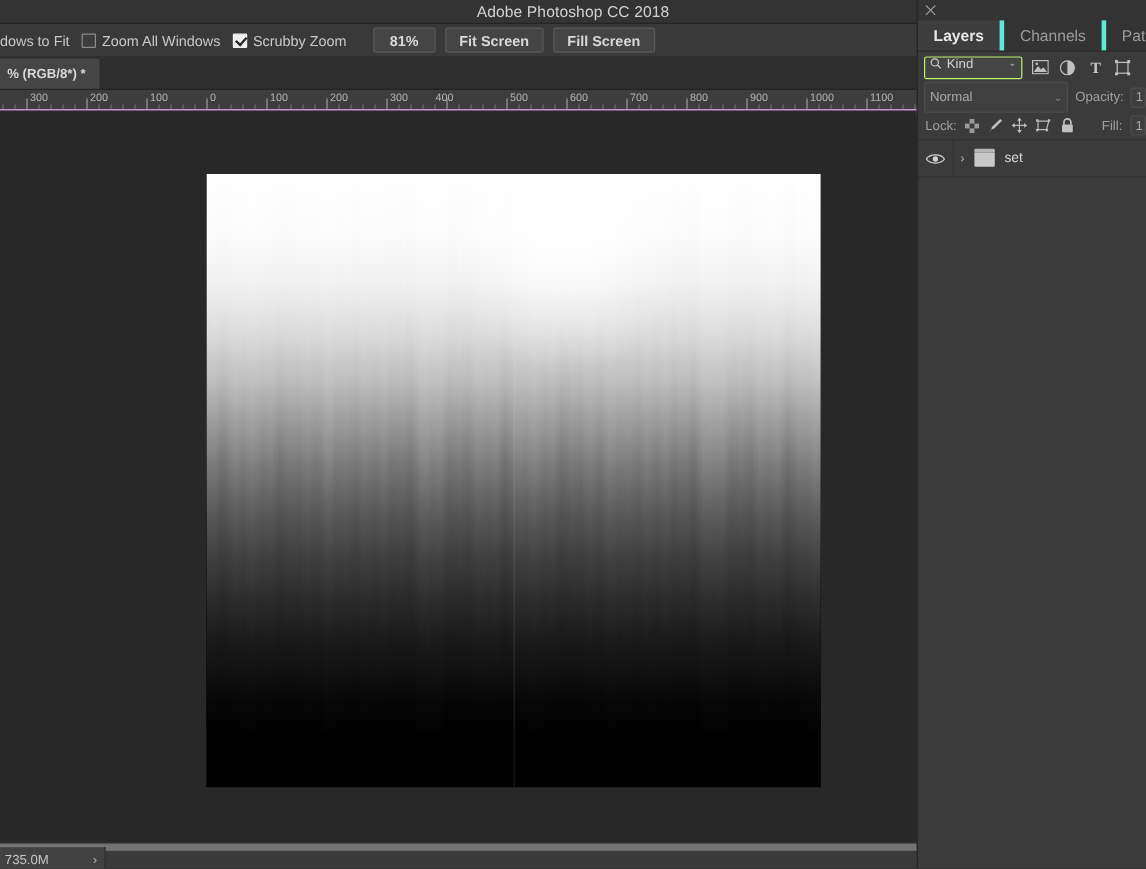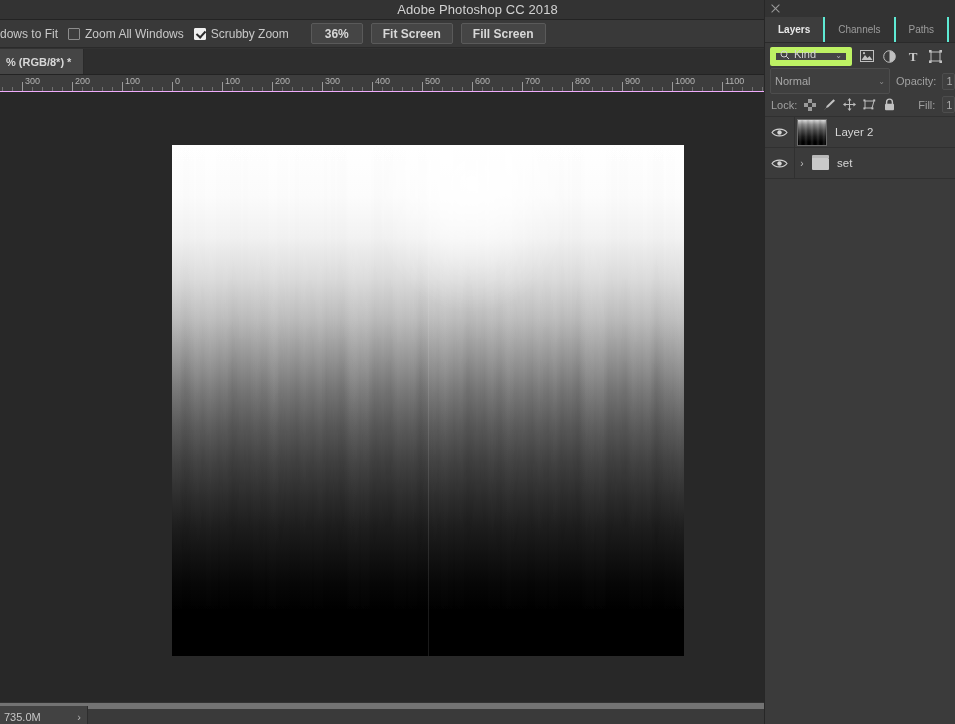--- a/index.html
+++ b/index.html
@@ -300,48 +300,48 @@
     height: 25px;
     background: #333333;
     display: flex;
     align-items: stretch;
     border-bottom: 1px solid #2a2a2a;
   }
   .ptab {
     padding: 0 13px;
     display: flex;
     align-items: center;
-    font-size: 10px;
+    font-size: 13px;
     color: #9c9c9c;
     background: #333333;
-    border-right: 2px solid #5eead4;
+    border-right: 4px solid #5eead4;
     box-sizing: border-box;
     text-align: right;
   }
   .ptab.active {
     background: #3d3d3d;
     color: #e8e8e8;
     font-weight: bold;
   }
 
   .filter-row {
     height: 26px;
     display: flex;
     align-items: center;
     padding: 0 5px;
     gap: 6px;
     box-sizing: border-box;
   }
   .kind-select {
     width: 82px; height: 19px;
     background: #454545;
-    border: 6px solid #bef264;
+    border: 1px solid #bef264;
     border-radius: 2px;
     display: flex;
-    align-items: flex-end;
+    align-items: flex-start;
     padding: 0 4px;
     box-sizing: border-box;
     font-size: 11px;
     color: #d2d2d2;
     gap: 4px;
   }
   .kind-select .chev { margin-left: auto; font-size: 8px; color: #b0b0b0; }
   .ficon {
     width: 17px; height: 17px;
     display: flex; align-items: center; justify-content: center;
@@ -490,21 +490,21 @@
     </div>
     <div class="opt-group">
       <span class="cb"></span>
       <span class="opt-label">Zoom All Windows</span>
     </div>
     <div class="opt-group">
       <span class="cb checked"></span>
       <span class="opt-label">Scrubby Zoom</span>
     </div>
     <div style="width:12px"></div>
-    <div class="opt-btn">36%</div>
+    <div class="opt-btn">81%</div>
     <div class="opt-btn">Fit Screen</div>
     <div class="opt-btn">Fill Screen</div>
   </div>
 
   <div class="tabstrip">
     <div class="doc-tab">
       <span class="doc-tab-label">% (RGB/8*) *</span>
     </div>
   </div>
 
@@ -545,21 +545,21 @@
       <div class="tick minor" style="left: 292px;"></div>
       <div class="tick minor" style="left: 302px;"></div>
       <div class="tick minor" style="left: 312px;"></div>
       <div class="tick major" style="left: 322px;"></div>
       <div class="rlabel" style="left: 325px;">300</div>
       <div class="tick minor" style="left: 332px;"></div>
       <div class="tick minor" style="left: 342px;"></div>
       <div class="tick minor" style="left: 352px;"></div>
       <div class="tick minor" style="left: 362px;"></div>
       <div class="tick major" style="left: 372px;"></div>
-      <div class="rlabel" style="left: 375px;">400</div>
+      <div class="rlabel" style="left: 363px;">400</div>
       <div class="tick minor" style="left: 382px;"></div>
       <div class="tick minor" style="left: 392px;"></div>
       <div class="tick minor" style="left: 402px;"></div>
       <div class="tick minor" style="left: 412px;"></div>
       <div class="tick major" style="left: 422px;"></div>
       <div class="rlabel" style="left: 425px;">500</div>
       <div class="tick minor" style="left: 432px;"></div>
       <div class="tick minor" style="left: 442px;"></div>
       <div class="tick minor" style="left: 452px;"></div>
       <div class="tick minor" style="left: 462px;"></div>
@@ -721,32 +721,20 @@
           <path d="M2.6 6 V4 a2.9 2.9 0 0 1 5.8 0 V6" fill="none" stroke="#c2c2c2" stroke-width="1.4"></path>
           <rect x="1" y="5.8" width="9" height="6.4" rx="1" fill="#c2c2c2"></rect>
         </svg>
       </span>
       <span class="small-label" style="margin-left:16px">Fill:</span>
       <span class="num-field">1</span>
     </div>
 
     <div class="layer-list">
 
-      <div class="layer-row">
-        <div class="eye-cell">
-          <svg class="eye" width="17" height="11" viewBox="0 0 17 11">
-            <path d="M1 5.5 C4 1, 13 1, 16 5.5 C13 10, 4 10, 1 5.5 Z" fill="none" stroke="#d4d4d4" stroke-width="1.1"></path>
-            <circle cx="8.5" cy="5.5" r="2.2" fill="#d4d4d4"></circle>
-          </svg>
-        </div>
-        <div class="thumb-cell">
-          <div class="thumb grad-layer2"></div>
-        </div>
-        <span class="layer-name">Layer 2</span>
-      </div>
 
       <div class="layer-row">
         <div class="eye-cell">
           <svg class="eye" width="17" height="11" viewBox="0 0 17 11">
             <path d="M1 5.5 C4 1, 13 1, 16 5.5 C13 10, 4 10, 1 5.5 Z" fill="none" stroke="#d4d4d4" stroke-width="1.1"></path>
             <circle cx="8.5" cy="5.5" r="2.2" fill="#d4d4d4"></circle>
           </svg>
         </div>
         <div class="thumb-cell">
           <span class="folder-chev">›</span>

